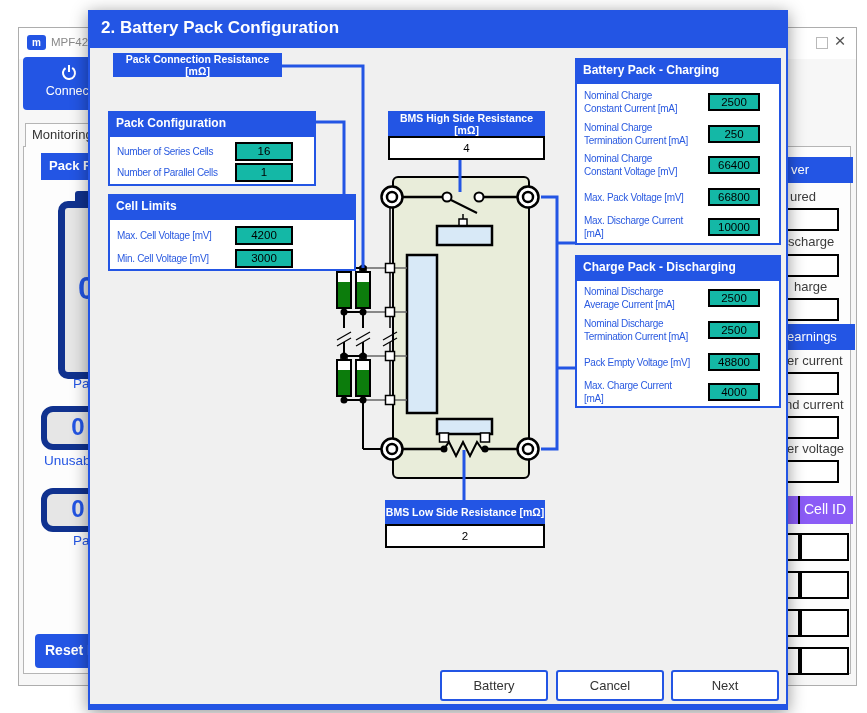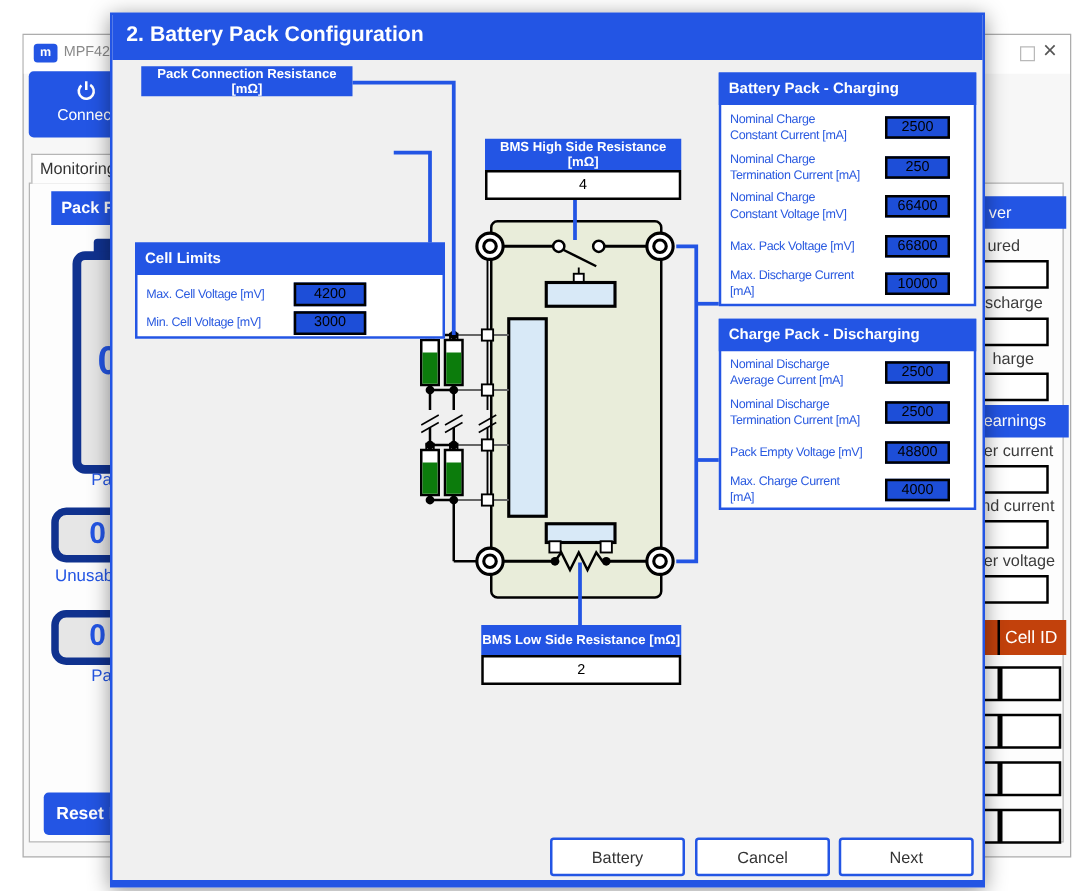--- a/index.html
+++ b/index.html
@@ -37,21 +37,21 @@
                text-align:center; line-height:160px; }
   .bg-lbl { position:absolute; color:#2355e4; font-size:13.5px; white-space:nowrap; }
   .bg-box { position:absolute; width:74px; height:44px; background:#e6e6e6; border:6px solid #10328f;
             border-radius:12px; color:#2355e4; font-size:24px; font-weight:bold; text-align:center; line-height:30px; }
   .reset-btn { position:absolute; left:16px; top:606px; width:84px; height:34px; background:#2355e4;
                border-radius:4px; color:#fff; font-size:14px; font-weight:bold; padding:8px 0 0 10px; white-space:nowrap; }
 
   .rt-hdr { position:absolute; background:#2355e4; color:#fff; font-size:13px; padding-top:5px; height:26px; }
   .rt-lbl { position:absolute; font-size:13px; color:#3c3c3c; white-space:nowrap; }
   .rt-box { position:absolute; width:57px; height:23px; background:#fff; border:2px solid #000; }
-  .cellid-hdr { position:absolute; left:762px; top:468px; width:72px; height:28px; background:#c2410c; }
+  .cellid-hdr { position:absolute; left:762px; top:468px; width:72px; height:28px; background:#8b5cf6; }
   .cellid-hdr .divline { position:absolute; left:17px; top:0; width:2px; height:28px; background:#000; }
   .cellid-hdr .txt { position:absolute; left:23px; top:5px; color:#fff; font-size:14px; }
   .cellrow { position:absolute; left:762px; height:28px; }
   .cellrow .c1 { position:absolute; left:0; top:0; width:19px; height:28px; background:#fff; border:2px solid #000; }
   .cellrow .c2 { position:absolute; left:19px; top:0; width:49px; height:28px; background:#fff; border:2px solid #000; }
 
   
   .dialog { position:absolute; left:88px; top:10px; width:700px; height:700px; z-index:10;
             background:#f0f0f0; border:2px solid #2355e4; border-bottom-width:6px;
             box-shadow:0 3px 16px rgba(0,0,0,.42); }
@@ -64,21 +64,21 @@
              text-align:center; z-index:4; display:flex; align-items:center; justify-content:center; }
   .val-box { position:absolute; background:#fff; border:2px solid #000; color:#000; font-size:11.5px;
              text-align:center; z-index:4; display:flex; align-items:center; justify-content:center; }
 
   .panel { position:absolute; background:#fff; border:2px solid #2355e4; z-index:4; }
   .panel-hdr { position:absolute; left:-2px; top:-2px; right:-2px; height:26px; background:#2355e4;
                color:#fff; font-size:12px; font-weight:600; padding:5px 0 0 8px; }
   .frow { position:absolute; left:0; width:100%; display:flex; align-items:center; }
   .frow-label { margin-left:7px; width:124px; color:#2a5ae0; font-size:10px; letter-spacing:-0.3px;
                 line-height:1.3; white-space:pre-line; }
-  .frow-box { background:#1d4ed8; border:2px solid #000; font-size:11.5px; color:#000;
+  .frow-box { background:#14b8a6; border:2px solid #000; font-size:11.5px; color:#000;
               display:flex; align-items:center; justify-content:center; }
 
   .dlg-btn { position:absolute; width:108px; height:31px; background:#fff; border:2px solid #2355e4;
              border-radius:3px; color:#333; font-size:13px; display:flex; align-items:center;
              justify-content:center; z-index:4; }
 </style>
 </head>
 <body>
 
 <div class="stage">
@@ -254,20 +254,31 @@
           <circle cx="198" cy="27" r="5"></circle>
         <circle cx="62" cy="279" r="10.5"></circle>
           <circle cx="62" cy="279" r="5"></circle>
         <circle cx="198" cy="279" r="10.5"></circle>
           <circle cx="198" cy="279" r="5"></circle>
       </g>
     </svg>
 
     <div class="hdr-box" style="left:23px; top:41px; width:169px; height:24px;">Pack Connection Resistance [mΩ]</div>
 
+    <div class="panel" style="left:18px; top:99px; width:208px; height:75px;">
+      <div class="panel-hdr">Pack Configuration</div>
+      <div class="frow" style="top:27px; height:22px;">
+        <div class="frow-label" style="width:118px; white-space:normal;">Number of Series Cells</div>
+        <div class="frow-box" style="width:58px; height:19px;">16</div>
+      </div>
+      <div class="frow" style="top:48px; height:22px;">
+        <div class="frow-label" style="width:118px; white-space:normal;">Number of Parallel Cells</div>
+        <div class="frow-box" style="width:58px; height:19px;">1</div>
+      </div>
+    </div>
 
     <div class="panel" style="left:18px; top:182px; width:248px; height:77px;">
       <div class="panel-hdr">Cell Limits</div>
       <div class="frow" style="top:28px; height:22px;">
         <div class="frow-label" style="width:118px; white-space:normal;">Max. Cell Voltage [mV]</div>
         <div class="frow-box" style="width:58px; height:19px;">4200</div>
       </div>
       <div class="frow" style="top:51px; height:22px;">
         <div class="frow-label" style="width:118px; white-space:normal;">Min. Cell Voltage [mV]</div>
         <div class="frow-box" style="width:58px; height:19px;">3000</div>

